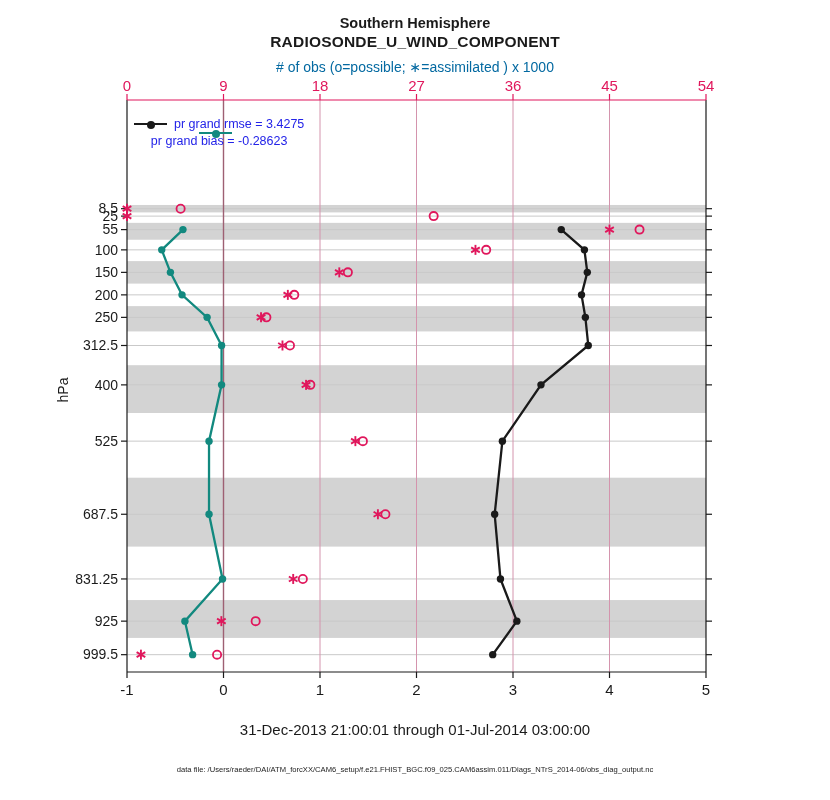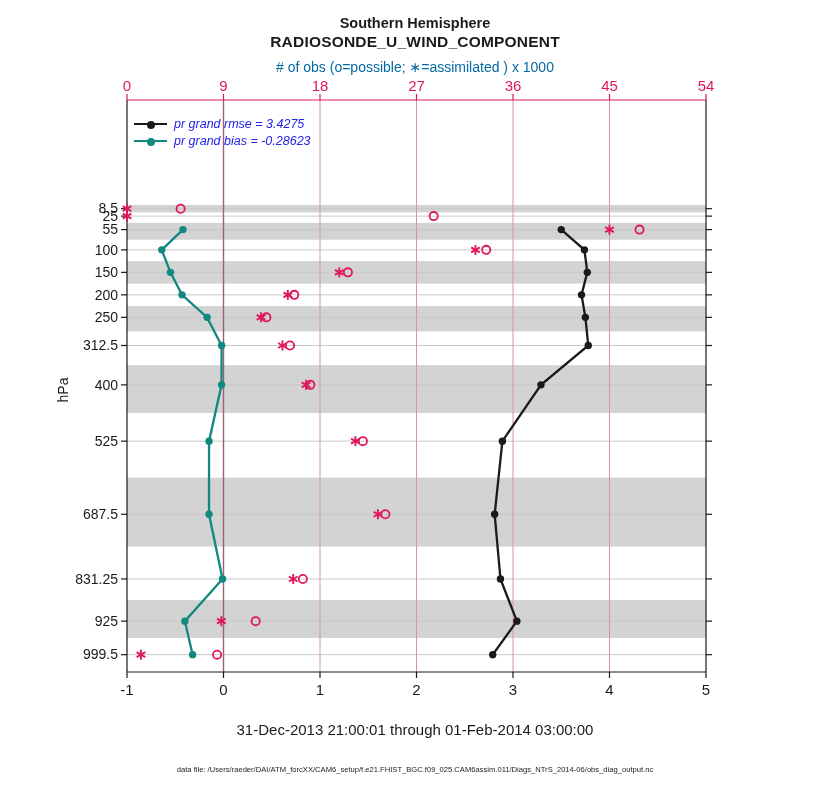--- a/index.html
+++ b/index.html
@@ -9,21 +9,21 @@
   .txt{position:absolute;left:0;width:830px;text-align:center;z-index:2;}
   .title1{top:15px;font-size:14.5px;font-weight:bold;}
   .title2{top:33px;font-size:15.5px;font-weight:bold;letter-spacing:0.2px;}
   .obs-label{top:59px;font-size:14px;color:#0369a1;}
   .xlab{top:700px;font-size:15px;}
   .daterange{top:721px;font-size:15px;}
   .datafile{top:765px;font-size:7.6px;color:#222;}
   .ylab{position:absolute;left:43px;top:382px;width:40px;height:16px;text-align:center;
         font-size:14px;transform:rotate(-90deg);z-index:2;}
   .legend{position:absolute;left:134px;top:115px;z-index:3;}
-  .lg-row{display:flex;align-items:center;height:17px;font-style:italic;}
+  .lg-row{display:flex;align-items:center;height:17px;}
   .lg-line{position:relative;width:33px;height:0;border-top:2.6px solid currentColor;margin-right:7px;}
   .lg-dot{position:absolute;left:50%;top:50%;transform:translate(-50%,-50%);
           width:8px;height:8px;border-radius:50%;background:currentColor;}
   .lg-text{font-size:12.5px;color:#2323e8;white-space:nowrap;}
 </style>
 </head>
 <body>
 
 <div class="figure">
   <svg id="plot" width="830" height="800">
@@ -216,24 +216,24 @@
   <div class="txt title1">Southern Hemisphere</div>
   <div class="txt obs-label"># of obs (o=possible; ∗=assimilated ) x 1000</div>
 
   <div class="legend">
     <div class="lg-row" id="lg0" style="color: rgb(26, 26, 26);">
       <span class="lg-line">
           <span class="lg-dot"></span>
         </span>
       <span class="lg-text">pr grand rmse = 3.4275</span>
     </div>
-    <div class="lg-row" id="lg1" style="color: rgb(18, 137, 127);">
+    <div class="lg-row" id="lg1" style="color: rgb(18, 137, 127); flex-direction: column;">
       <span class="lg-line">
           <span class="lg-dot"></span>
         </span>
       <span class="lg-text">pr grand bias = -0.28623</span>
     </div>
   </div>
 
   <div class="ylab">hPa</div>
-  <div class="txt daterange">31-Dec-2013 21:00:01 through 01-Feb-2014 03:00:00</div>
+  <div class="txt daterange">31-Dec-2013 21:00:01 through 01-Jul-2014 03:00:00</div>
   <div class="txt datafile">data file: /Users/raeder/DAI/ATM_forcXX/CAM6_setup/f.e21.FHIST_BGC.f09_025.CAM6assim.011/Diags_NTrS_2014-06/obs_diag_output.nc</div>
 </div>
 
 </body></html>

